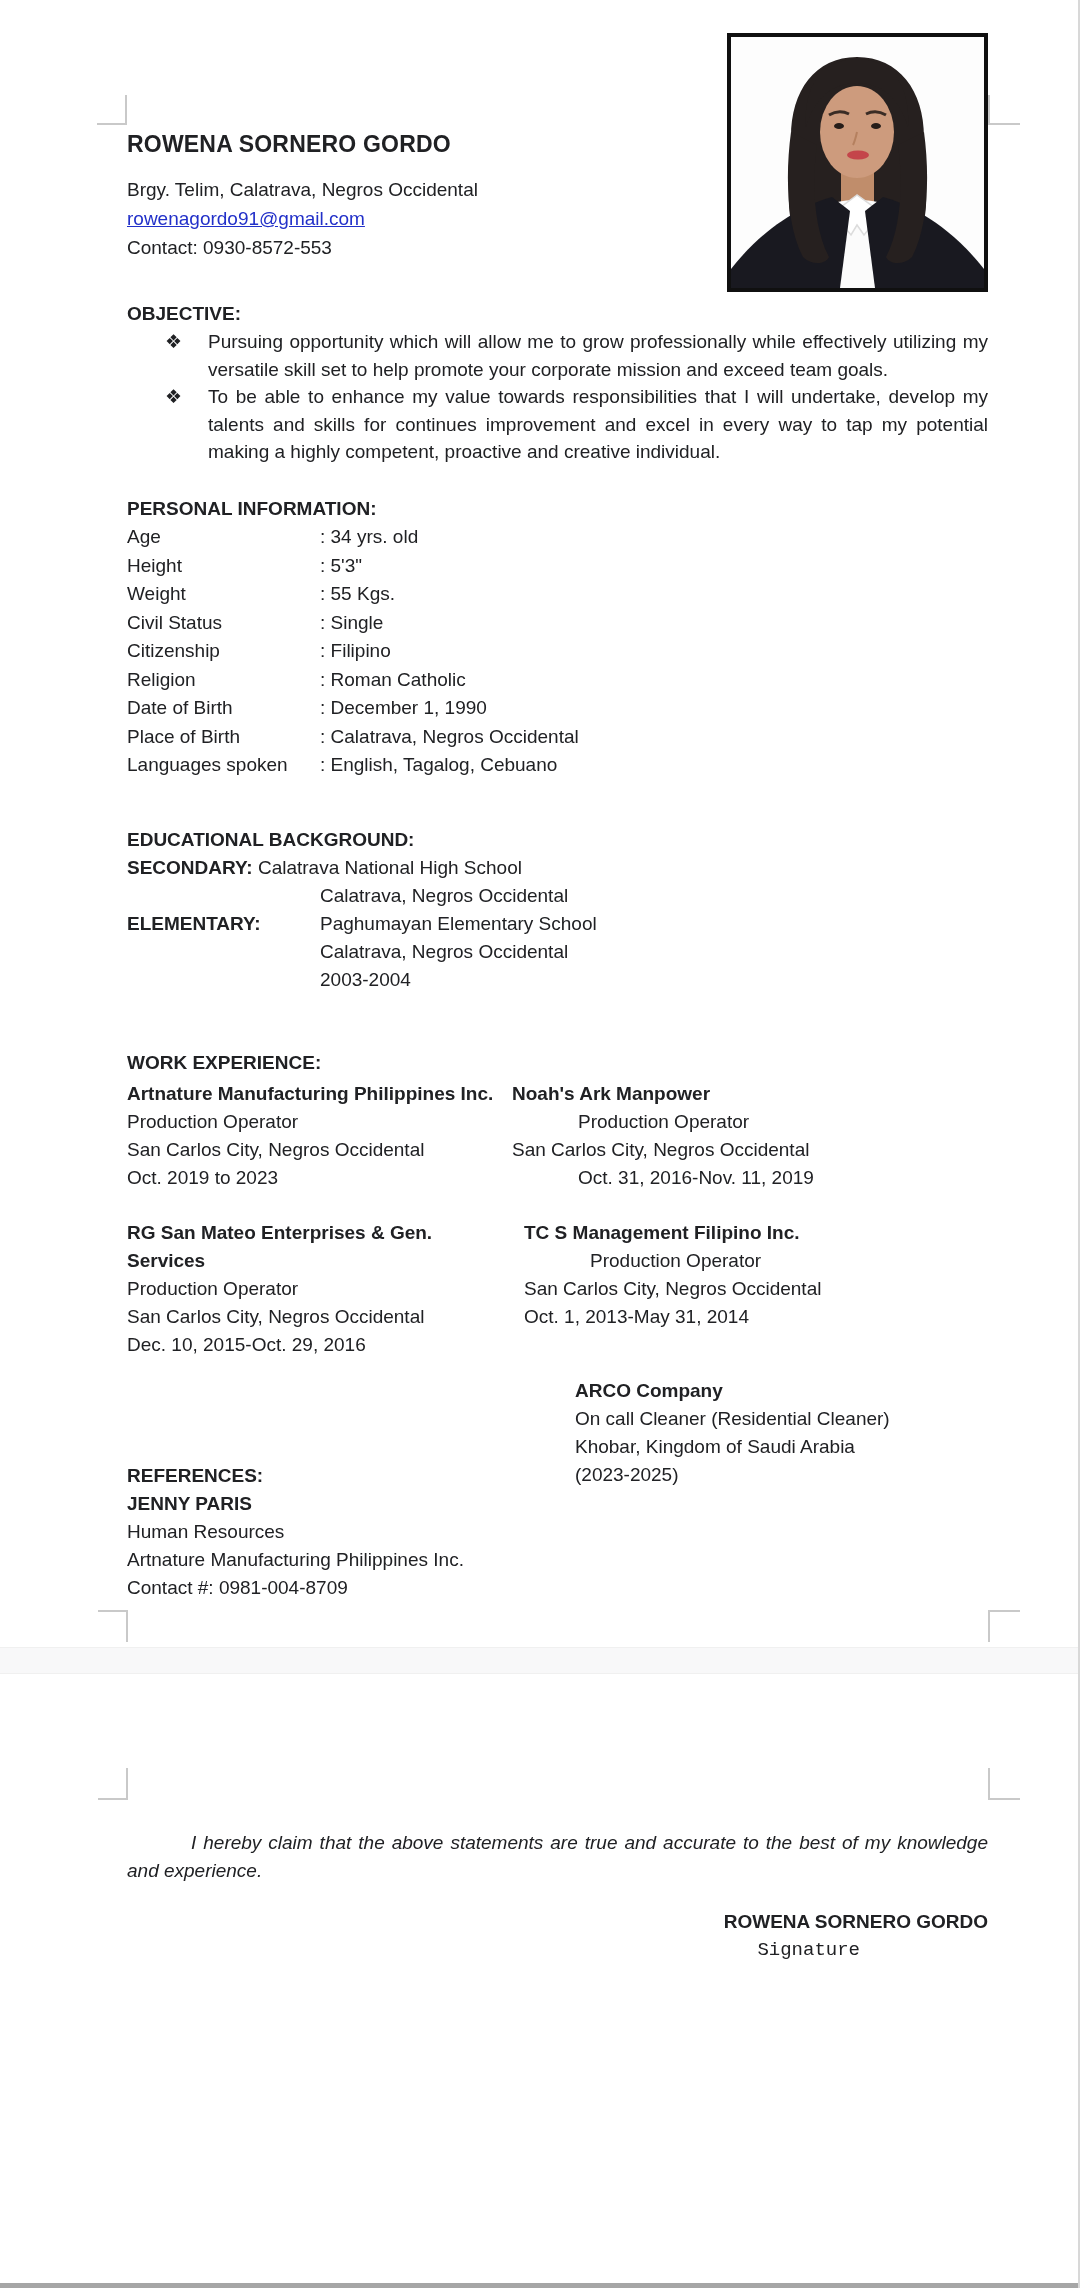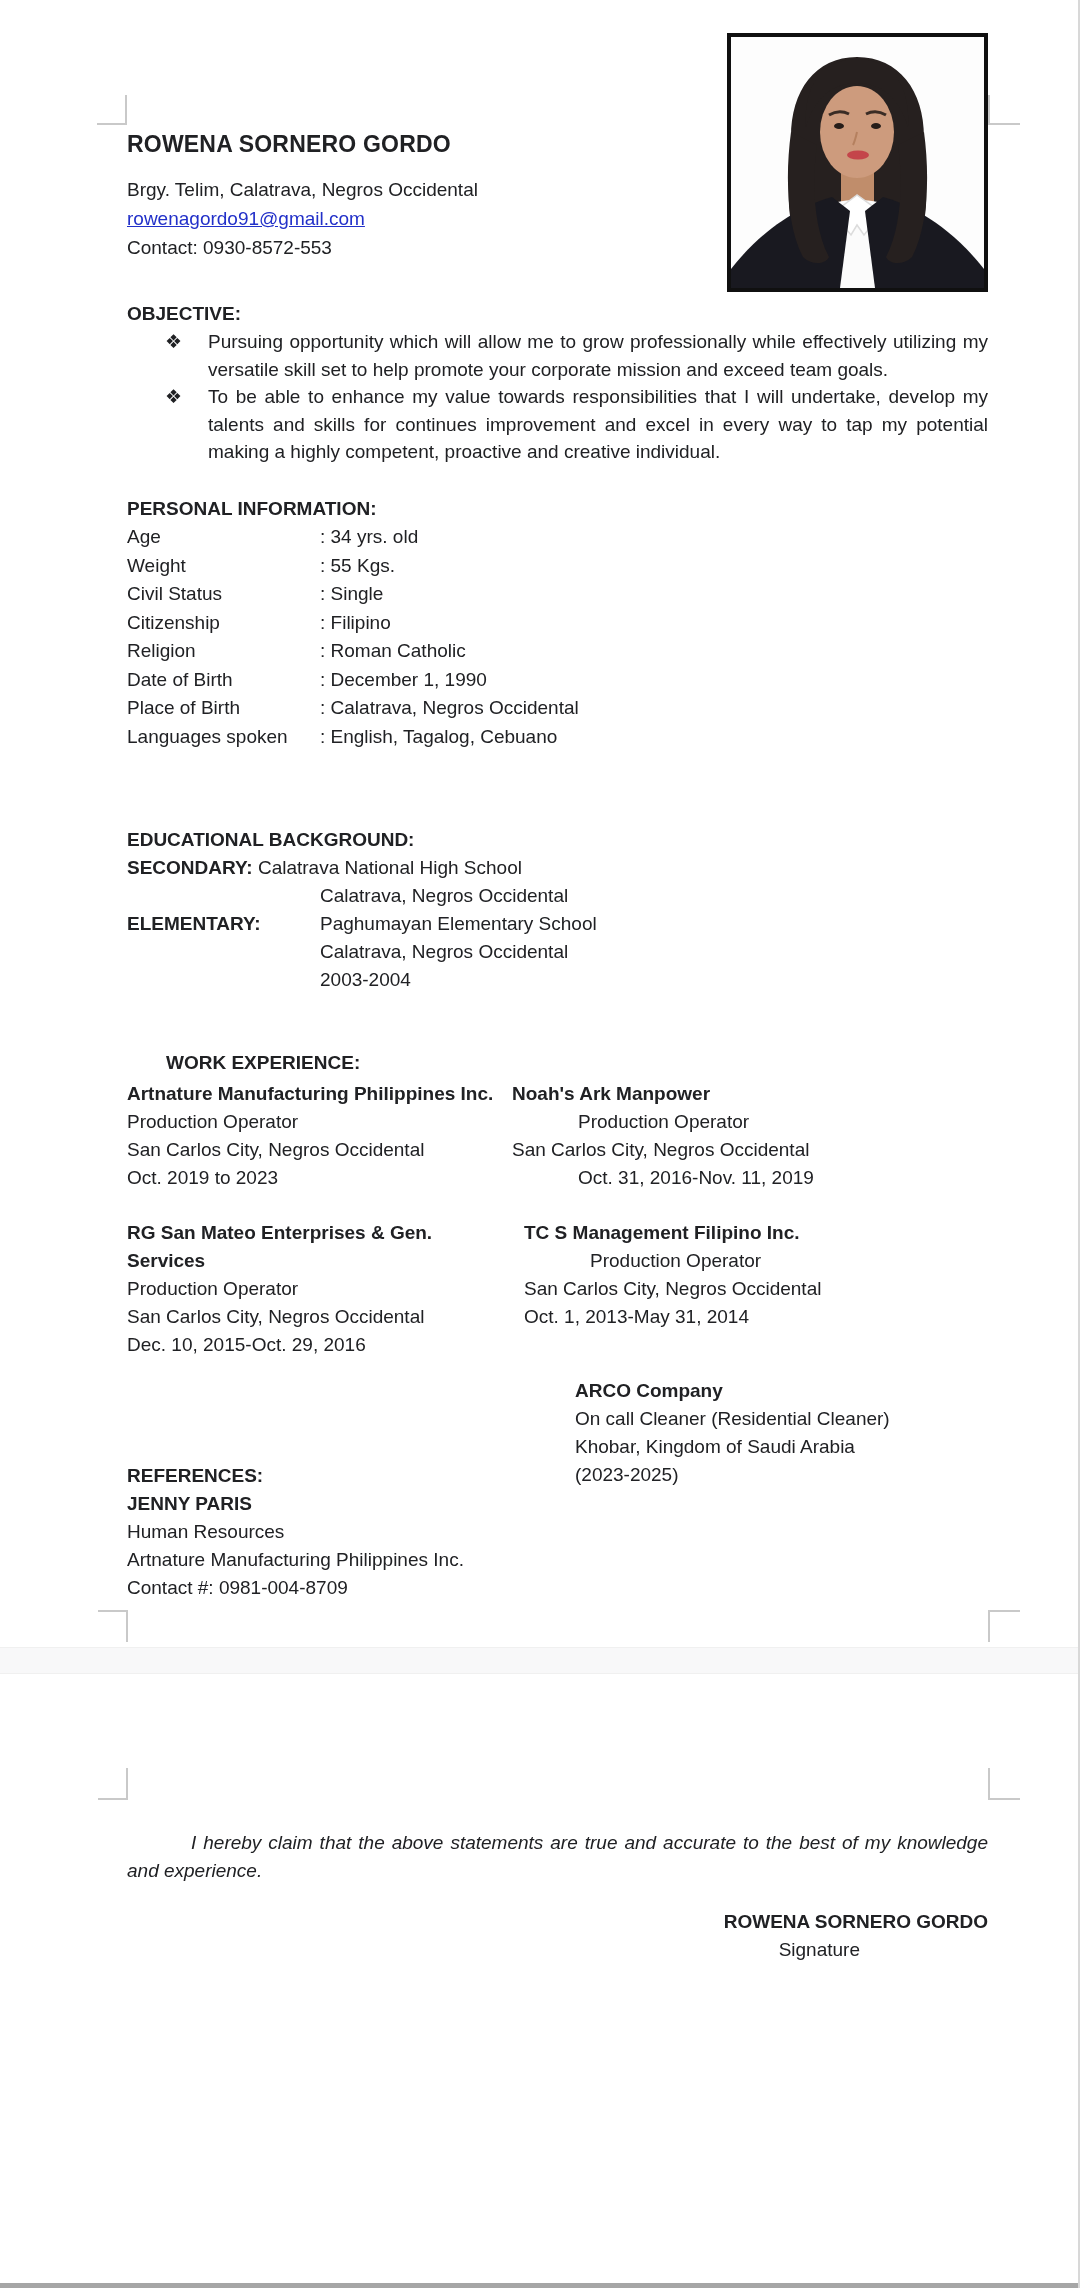--- a/index.html
+++ b/index.html
@@ -50,37 +50,37 @@
 
   
   .edu{left:127px;top:826px;width:861px;font-size:19px;line-height:28px;}
   .edu .h{font-weight:bold;}
   .edu .lab{font-weight:bold;}
   .edu .lab.w{display:inline-block;width:193px;}
   .edu .cont{margin-left:193px;}
 
   
   .work{left:127px;top:1049px;width:861px;font-size:19px;line-height:28px;}
-  .work .h{font-weight:bold;margin-bottom:3px;margin-left:39px;}
+  .work .h{font-weight:bold;margin-bottom:3px;}
   .jobrow{display:flex;}
   .jobcol-l{width:385px;flex:none;}
   .jobcol-r{flex:1;}
   .jobrow.second{margin-top:27px;gap:12px;}
   .ind{margin-left:66px;}
   .arco{margin-left:448px;margin-top:18px;}
 
   
   .refs{left:127px;top:1462px;width:640px;font-size:19px;line-height:28px;}
 
   
   .decl{left:127px;top:1829px;width:861px;font-size:19px;line-height:27.5px;
         font-style:italic;text-align:justify;text-indent:64px;}
   .sig{left:127px;top:1908px;width:861px;text-align:right;font-size:19px;line-height:28px;}
   .sig .sname{font-weight:bold;}
-  .sig .slabel{padding-right:128px;}
+  .sig .slabel{padding-right:128px;font-family:Liberation Mono, monospace;}
 </style>
 </head>
 <body>
 
 <div class="page-sep"></div>
 <div class="bottom-bar"></div>
 <div class="edge-right"></div>
 
 <div class="mark tl" style="left:97px;top:95px;width:28px;height:28px;"></div>
 <div class="mark tr" style="left:988px;top:95px;width:30px;height:28px;"></div>
@@ -142,20 +142,24 @@
   </ul>
 </div>
 
 <div class="abs pinfo">
   <p class="h">PERSONAL INFORMATION:</p>
   <div class="row">
       <span class="lab">Age</span>
       <span>: 34 yrs. old</span>
     </div>
   <div class="row">
+      <span class="lab">Height</span>
+      <span>: 5'3"</span>
+    </div>
+  <div class="row">
       <span class="lab">Weight</span>
       <span>: 55 Kgs.</span>
     </div>
   <div class="row">
       <span class="lab">Civil Status</span>
       <span>: Single</span>
     </div>
   <div class="row">
       <span class="lab">Citizenship</span>
       <span>: Filipino</span>

